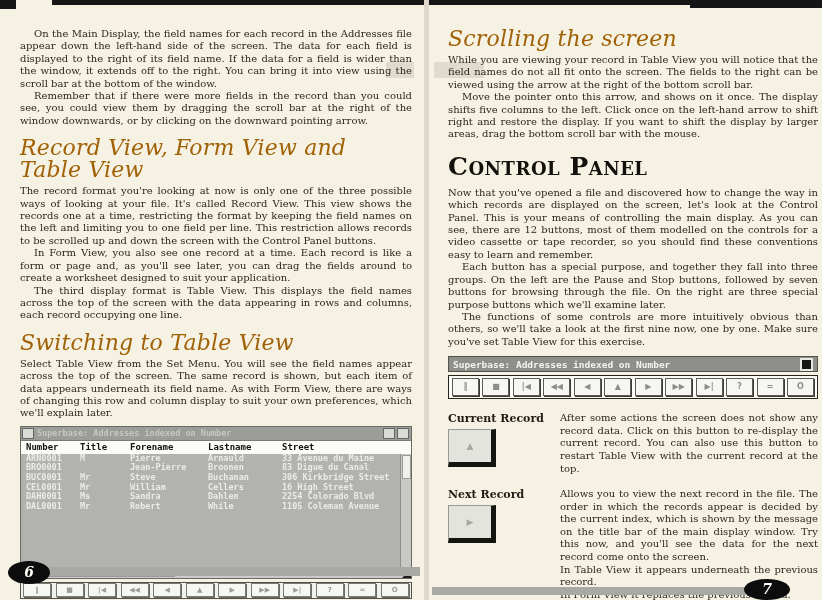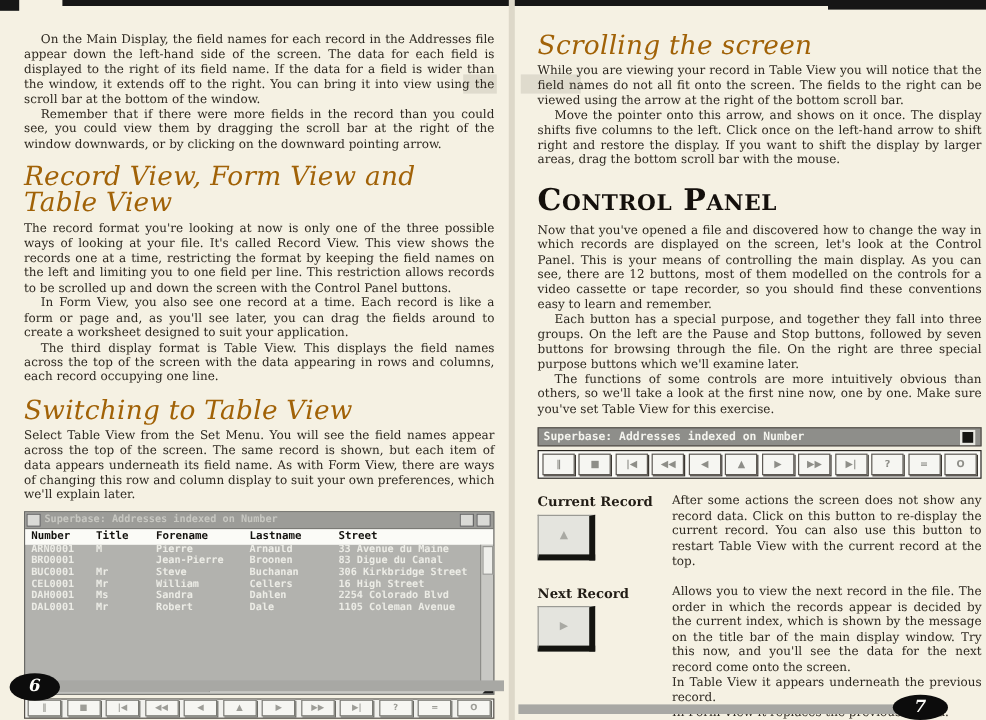--- a/index.html
+++ b/index.html
@@ -135,21 +135,21 @@
               <span class="tcell c0">DAH0001</span>
               <span class="tcell c1">Ms</span>
               <span class="tcell c2">Sandra</span>
               <span class="tcell c3">Dahlen</span>
               <span class="tcell c4">2254 Colorado Blvd</span>
             </div>
             <div class="trow">
               <span class="tcell c0">DAL0001</span>
               <span class="tcell c1">Mr</span>
               <span class="tcell c2">Robert</span>
-              <span class="tcell c3">Dale</span>
+              <span class="tcell c3">While</span>
               <span class="tcell c4">1105 Coleman Avenue</span>
             </div>
           </div>
         <div class="sb-vscroll">
           <div class="sb-vthumb"></div>
         </div>
       </div>
       <div class="sb-hscroll">
         <div class="sb-hthumb"></div>
       </div>

